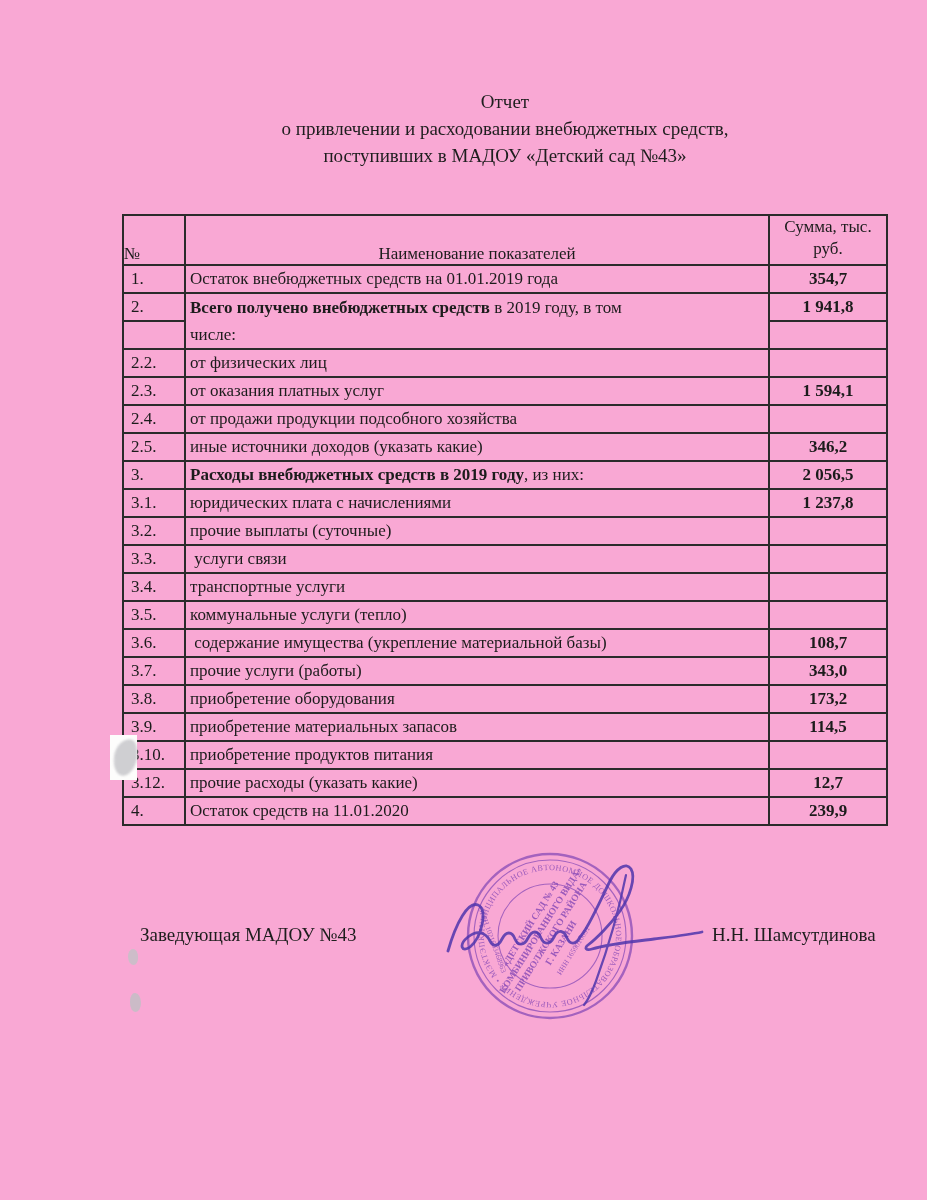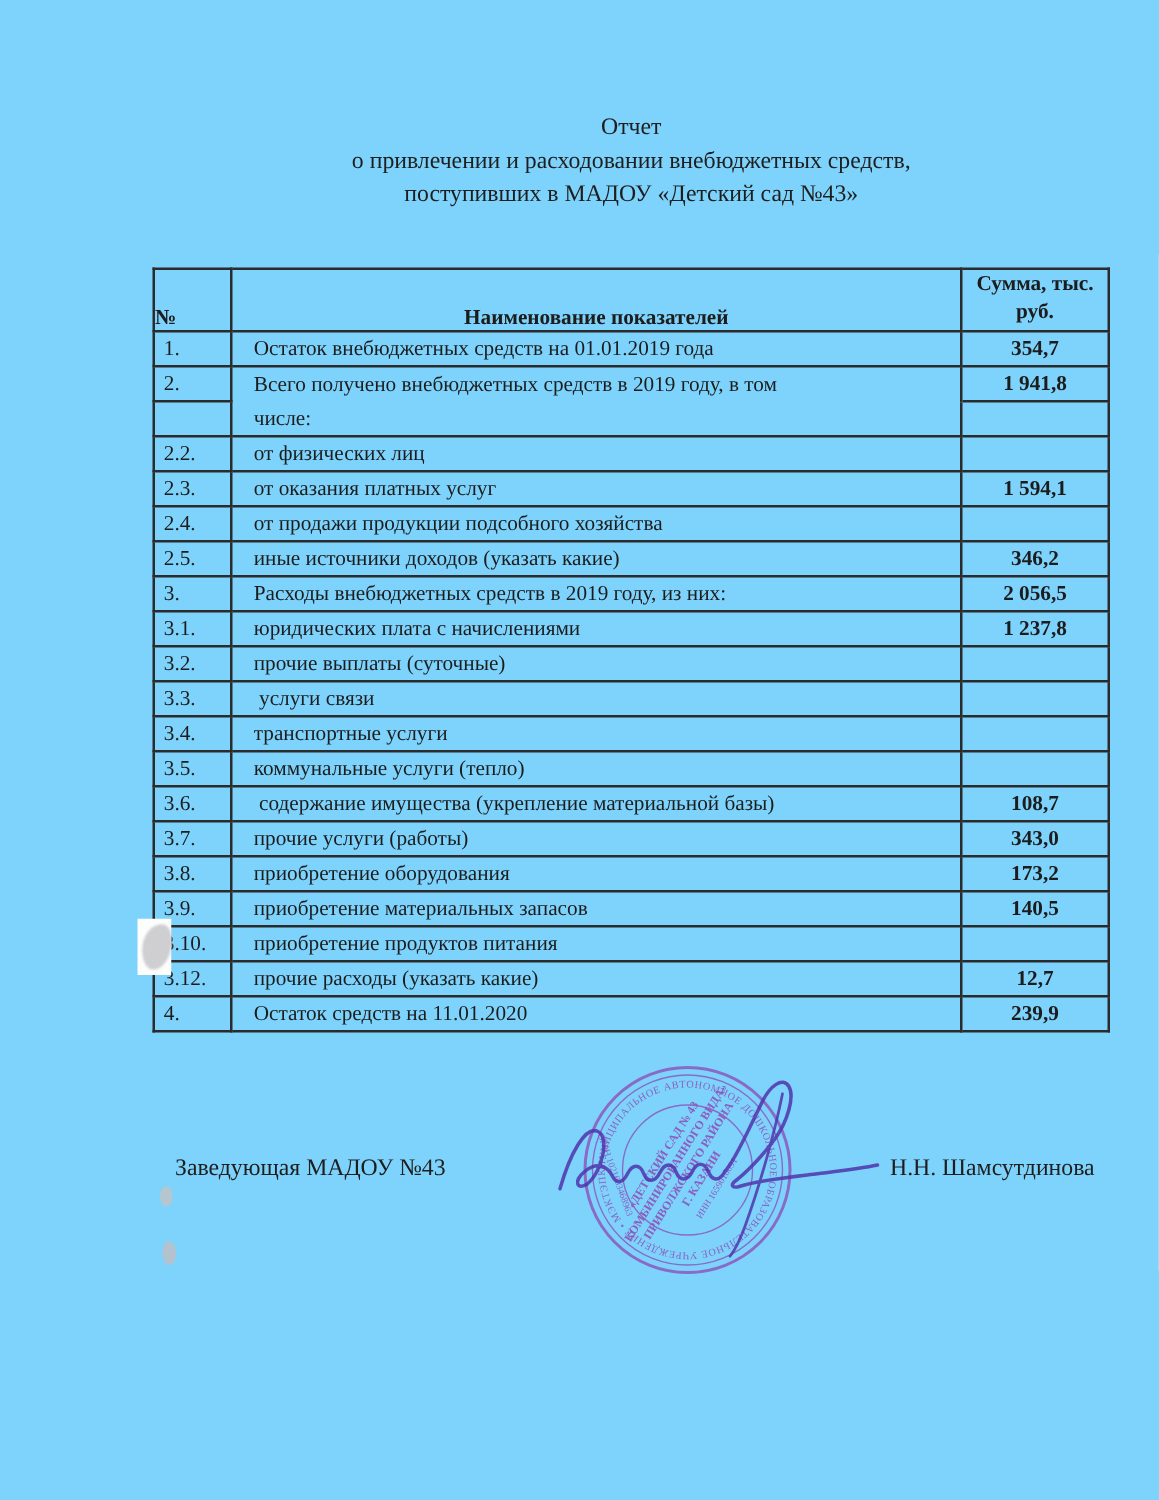--- a/index.html
+++ b/index.html
@@ -1,47 +1,47 @@
 <!DOCTYPE html>
 <html lang="ru"><head>
 <meta charset="utf-8">
 <style>
   html,body{margin:0;padding:0;background:#e8e8e8;}
   .page{
     position:relative;width:927px;height:1200px;margin:0 auto;
-    background:#7dd3fc;overflow:hidden;
+    background:#f9a8d4;overflow:hidden;
     font-family:"Liberation Serif","DejaVu Serif",serif;
     color:#1e1e1e;
   }
   
   .title-block{
     position:absolute;left:123px;top:88px;width:764px;
     text-align:center;font-size:19px;line-height:27px;
   }
   
   .report-table{
     position:absolute;left:122px;top:214px;width:764px;
     border-collapse:collapse;table-layout:fixed;
     font-size:17px;color:#1c1c1c;
   }
   .report-table col.c1{width:62px;}
   .report-table col.c2{width:584px;}
   .report-table col.c3{width:118px;}
   .report-table th,.report-table td{
     border:2px solid #2b2b2b;padding:0;
   }
-  .report-table th{font-weight:bold;}
+  .report-table th{font-weight:normal;}
   .h-num{vertical-align:bottom;text-align:left;padding:0 0 2px 7px;height:48px;}
   .h-name{vertical-align:bottom;text-align:center;font-weight:bold;padding-bottom:2px;}
   .h-sum{vertical-align:top;text-align:center;line-height:22px;padding-top:2px;}
   .report-table td{height:26px;line-height:24px;}
   td.c-num{text-align:left;padding-left:7px;}
-  td.c-name{text-align:left;padding-left:17px;white-space:pre;}
+  td.c-name{text-align:left;padding-left:4px;white-space:pre;}
   td.c-sum{text-align:center;font-weight:bold;}
-  td.c-name .b{font-weight:normal;}
+  td.c-name .b{font-weight:bold;}
   td.no-bb{border-bottom-style:hidden;}
   td.no-bt{border-top-style:hidden;}
   
   .pos-label{position:absolute;left:140px;top:924px;font-size:19px;}
   .signer-name{position:absolute;left:712px;top:924px;font-size:19px;}
   .stamp-svg{position:absolute;left:450px;top:848px;}
   .sign-svg{position:absolute;left:438px;top:853px;}
   
   .smudge-erase{position:absolute;left:110px;top:735px;width:27px;height:45px;background:#fdfdfc;}
   .smudge-gray{position:absolute;left:114px;top:739px;width:23px;height:37px;
@@ -153,21 +153,21 @@
           <td class="c-sum">343,0</td>
         </tr>
         <tr>
           <td class="c-num">3.8.</td>
           <td class="c-name"><span>приобретение оборудования</span></td>
           <td class="c-sum">173,2</td>
         </tr>
         <tr>
           <td class="c-num">3.9.</td>
           <td class="c-name"><span>приобретение материальных запасов</span></td>
-          <td class="c-sum">140,5</td>
+          <td class="c-sum">114,5</td>
         </tr>
         <tr>
           <td class="c-num">3.10.</td>
           <td class="c-name"><span>приобретение продуктов питания</span></td>
           <td class="c-sum"></td>
         </tr>
         <tr>
           <td class="c-num">3.12.</td>
           <td class="c-name"><span>прочие расходы (указать какие)</span></td>
           <td class="c-sum">12,7</td>

